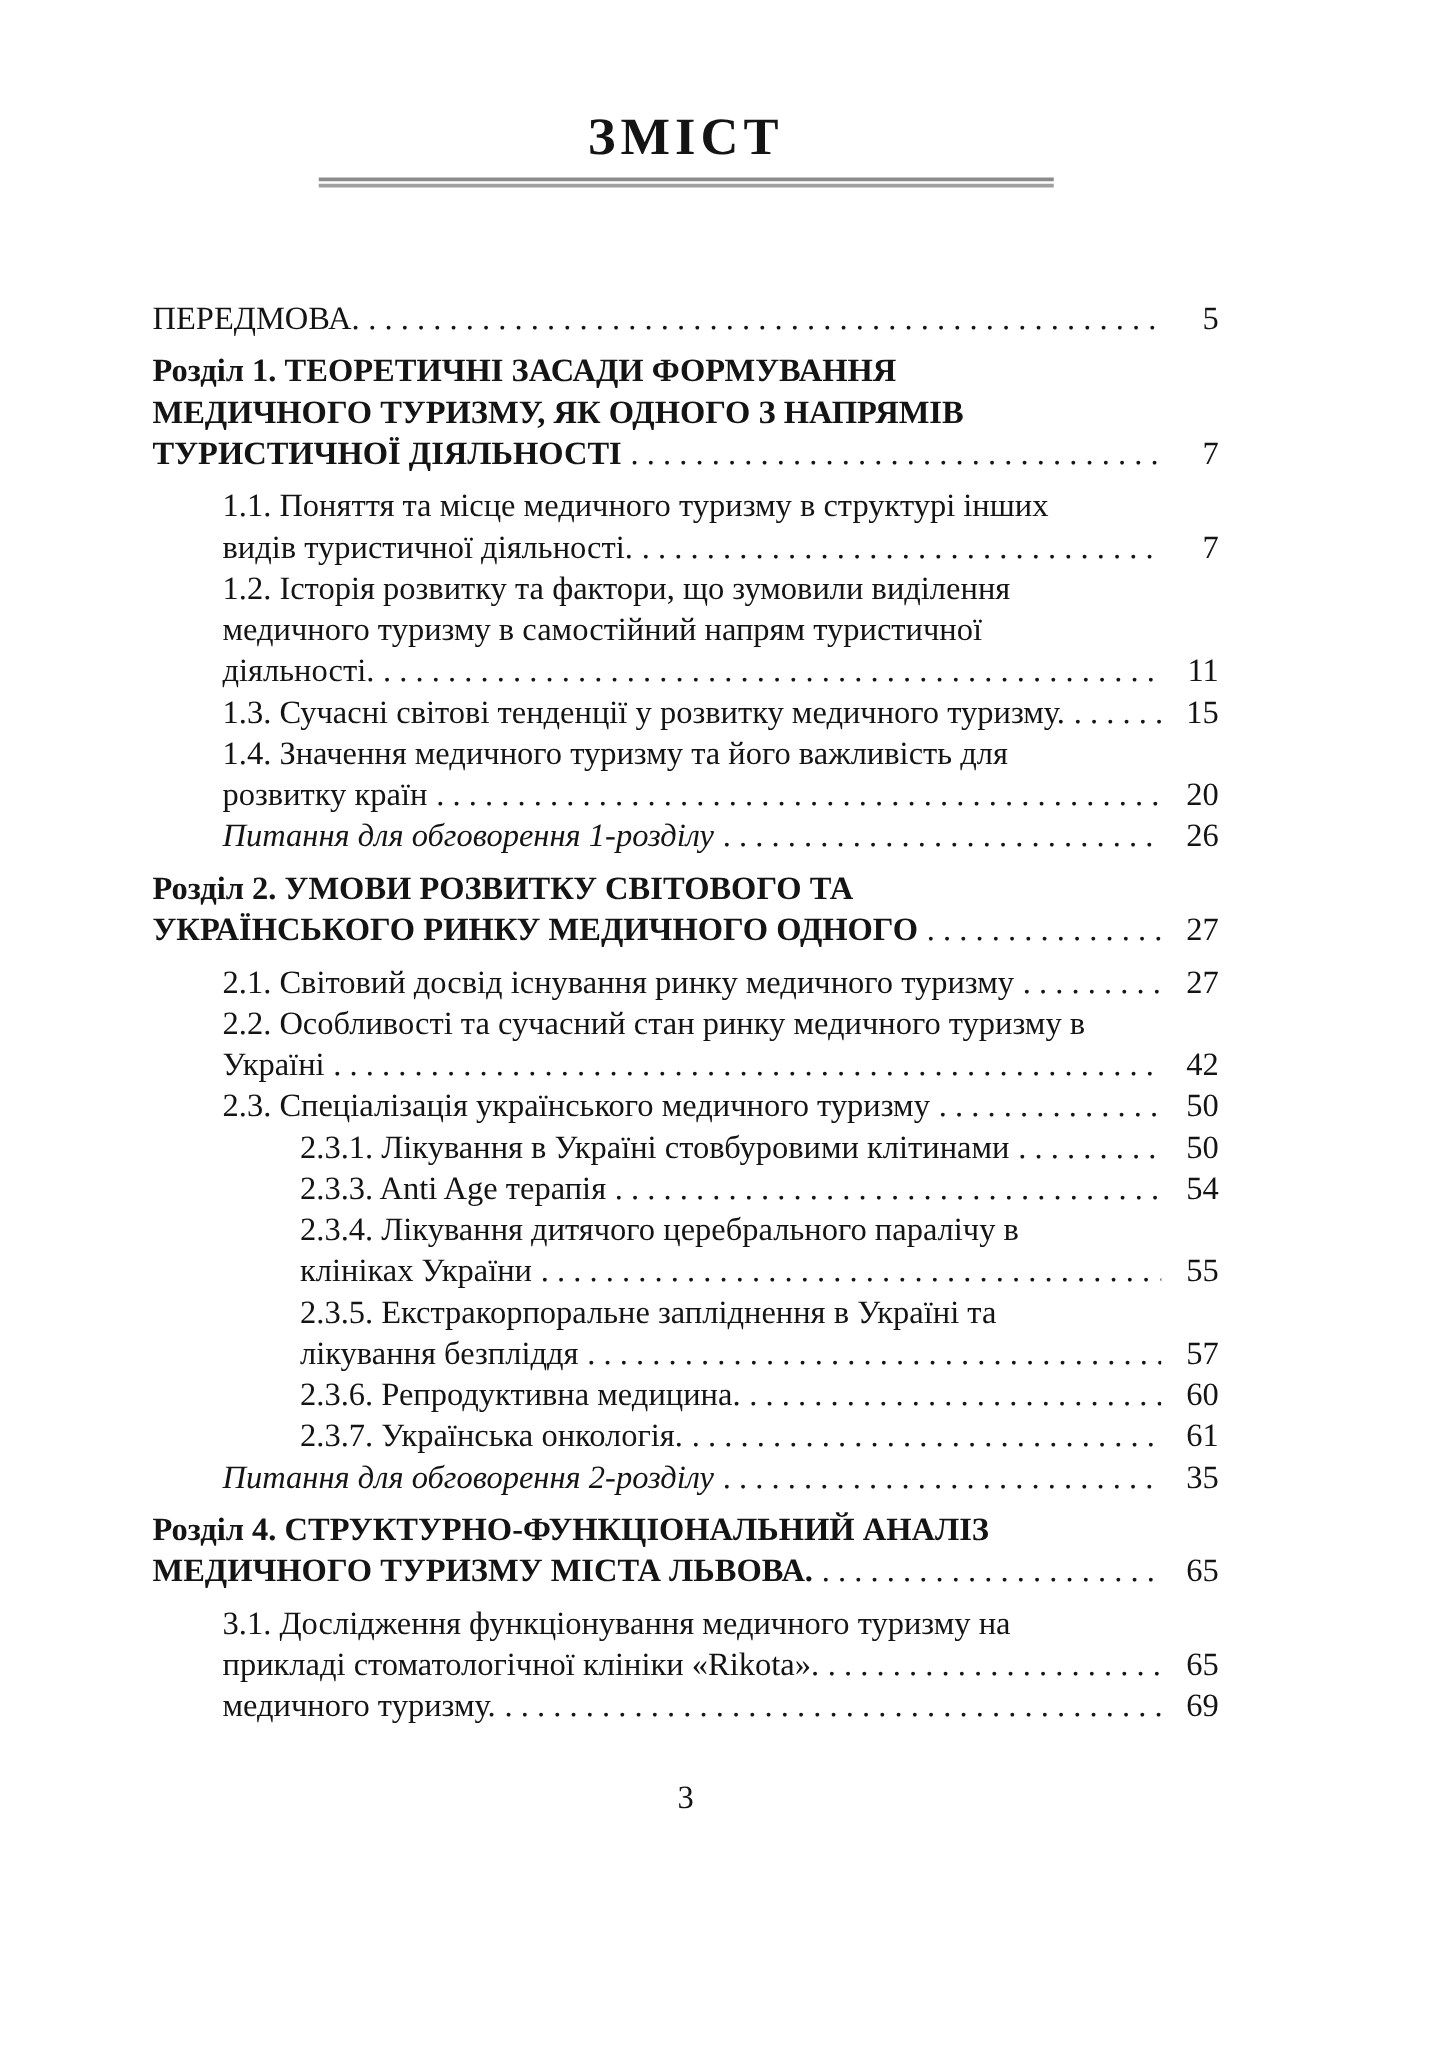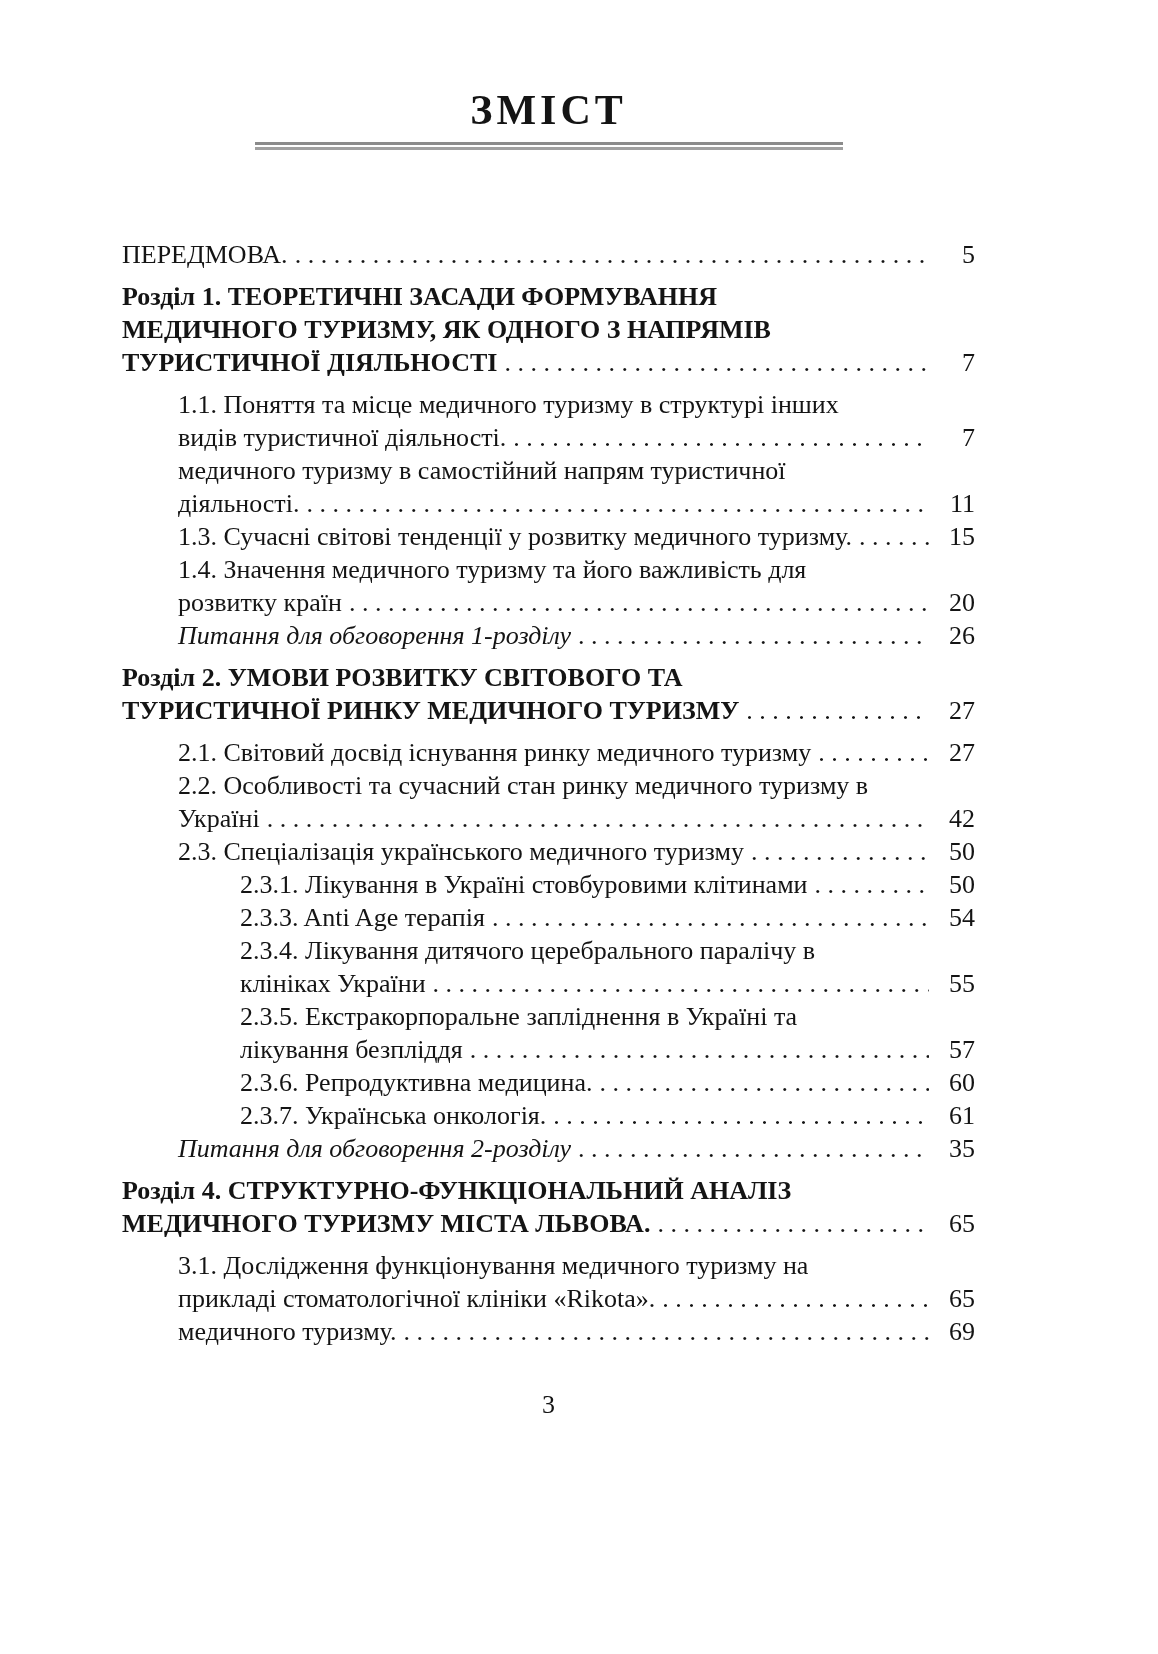--- a/index.html
+++ b/index.html
@@ -107,20 +107,21 @@
         </div>
         <div class="toc-entry lvl1 gap-top">
           <div class="toc-line">1.1. Поняття та місце медичного туризму в структурі інших</div>
           <div class="toc-line last">
             <span class="t">видів туристичної діяльності.</span>
             <span class="leader"></span>
             <span class="pg">7</span>
           </div>
         </div>
         <div class="toc-entry lvl1">
+          <div class="toc-line">1.2. Історія розвитку та фактори, що зумовили виділення</div>
           <div class="toc-line">медичного туризму в самостійний напрям туристичної</div>
           <div class="toc-line last">
             <span class="t">діяльності.</span>
             <span class="leader"></span>
             <span class="pg">11</span>
           </div>
         </div>
         <div class="toc-entry lvl1">
           <div class="toc-line last">
             <span class="t">1.3. Сучасні світові тенденції у розвитку медичного туризму.</span>
@@ -139,21 +140,21 @@
         <div class="toc-entry lvl1 italic">
           <div class="toc-line last">
             <span class="t">Питання для обговорення 1-розділу</span>
             <span class="leader"></span>
             <span class="pg">26</span>
           </div>
         </div>
         <div class="toc-entry lvl0 bold gap-top">
           <div class="toc-line">Розділ 2. УМОВИ РОЗВИТКУ СВІТОВОГО ТА</div>
           <div class="toc-line last">
-            <span class="t">ТУРИСТИЧНОЇ РИНКУ МЕДИЧНОГО ТУРИЗМУ</span>
+            <span class="t">УКРАЇНСЬКОГО РИНКУ МЕДИЧНОГО ОДНОГО</span>
             <span class="leader"></span>
             <span class="pg">27</span>
           </div>
         </div>
         <div class="toc-entry lvl1 gap-top">
           <div class="toc-line last">
             <span class="t">2.1. Світовий досвід існування ринку медичного туризму</span>
             <span class="leader"></span>
             <span class="pg">27</span>
           </div>

